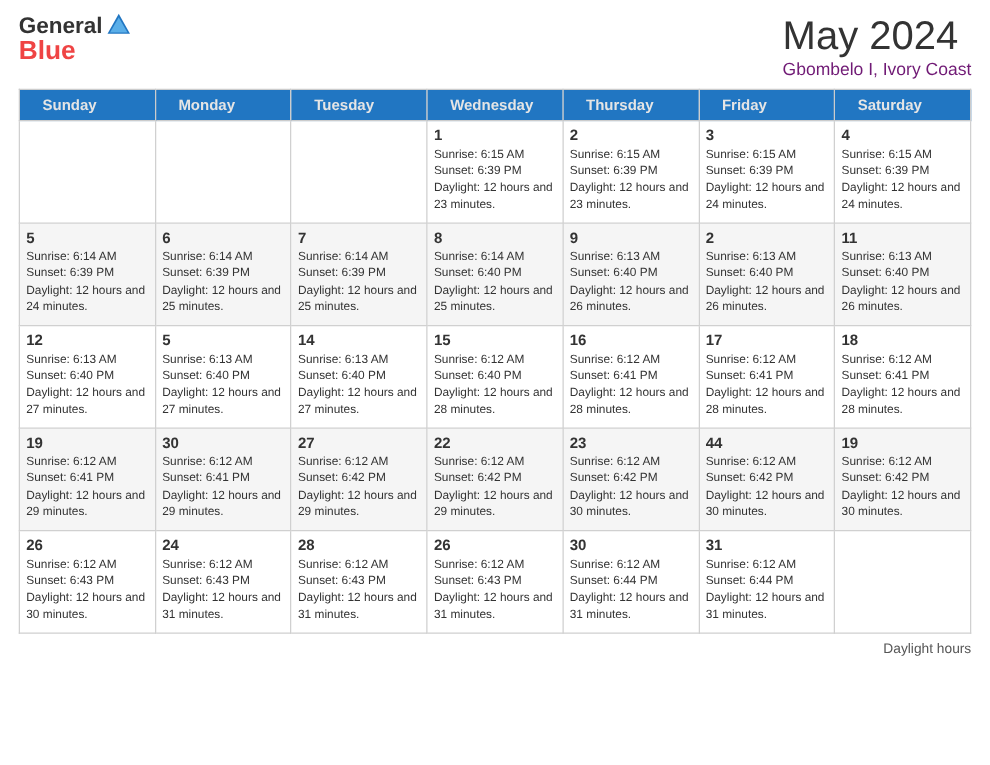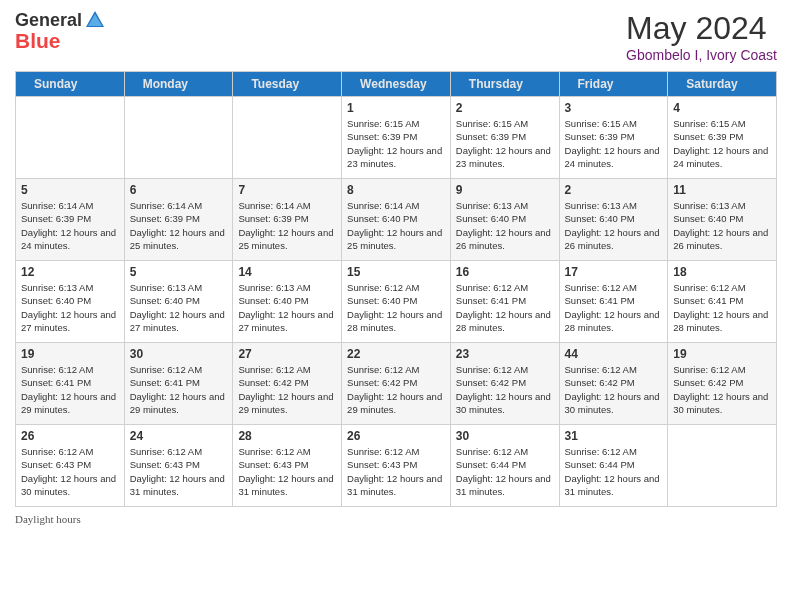--- a/index.html
+++ b/index.html
@@ -73,22 +73,21 @@
     }
     .day-info {
       font-size: 9.5px;
       line-height: 1.4;
       color: #333;
     }
     .footer {
       margin-top: 6px;
       font-size: 11px;
       color: #555;
-      text-align: left;
-      font-family: Liberation Serif, serif;
+      text-align: right;
     }
   </style>
 </head>
 <body>
 
 <div class="page">
   <div class="header">
     <div class="logo">
       <div>
         <div style="display:flex;align-items:center;">

